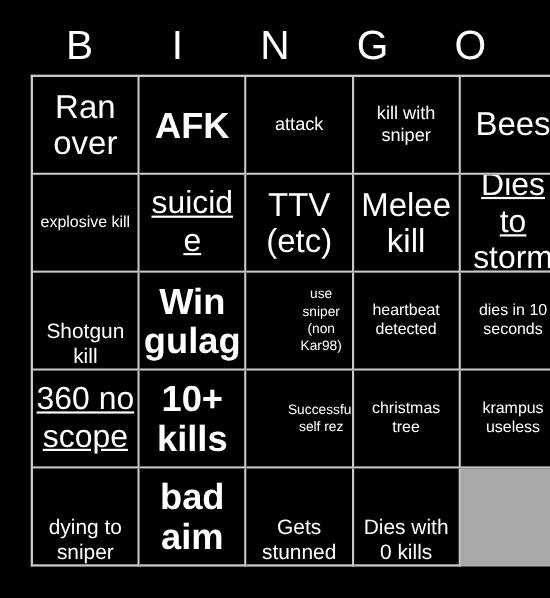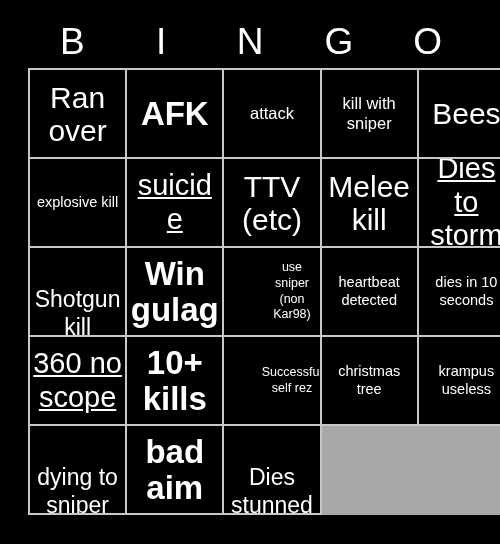--- a/index.html
+++ b/index.html
@@ -81,21 +81,21 @@
     line-height: 1.12;
     color: #ffffff;
     word-wrap: break-word;
     white-space: pre-line;
   }
 
   
   .fs-xs  { font-size: 12.5px; line-height: 1.25; margin-left: 40px; }
   .fs-s   { font-size: 14.5px; line-height: 1.22; }
   .fs-sm  { font-size: 16.5px; line-height: 1.2; }
-  .fs-m   { font-size: 23px;   line-height: 1.18; margin-top: 44px; }
+  .fs-m   { font-size: 19px;   line-height: 1.18; margin-top: 44px; }
   .fs-ml  { font-size: 29px; line-height: 1.15; text-decoration: underline; }
   .fs-xl  { font-size: 30px;   line-height: 1.1; }
   .fs-xxl { font-size: 33px;   line-height: 1.08; font-weight: bold; }
 </style>
 </head>
 <body>
 
 <div id="card">
 
   <div id="header-row">
@@ -171,17 +171,20 @@
     <div class="cell">
         <span class="cell-text fs-s">krampus useless</span>
       </div>
     <div class="cell">
         <span class="cell-text fs-m">dying to sniper</span>
       </div>
     <div class="cell">
         <span class="cell-text fs-xxl">bad aim</span>
       </div>
     <div class="cell">
-        <span class="cell-text fs-m">Dies stunned</span>
+        <span class="cell-text fs-m">Gets stunned</span>
+      </div>
+    <div class="cell">
+        <span class="cell-text fs-m">Dies with 0 kills</span>
       </div>
   </div>
 
 </div>
 
 </body></html>

